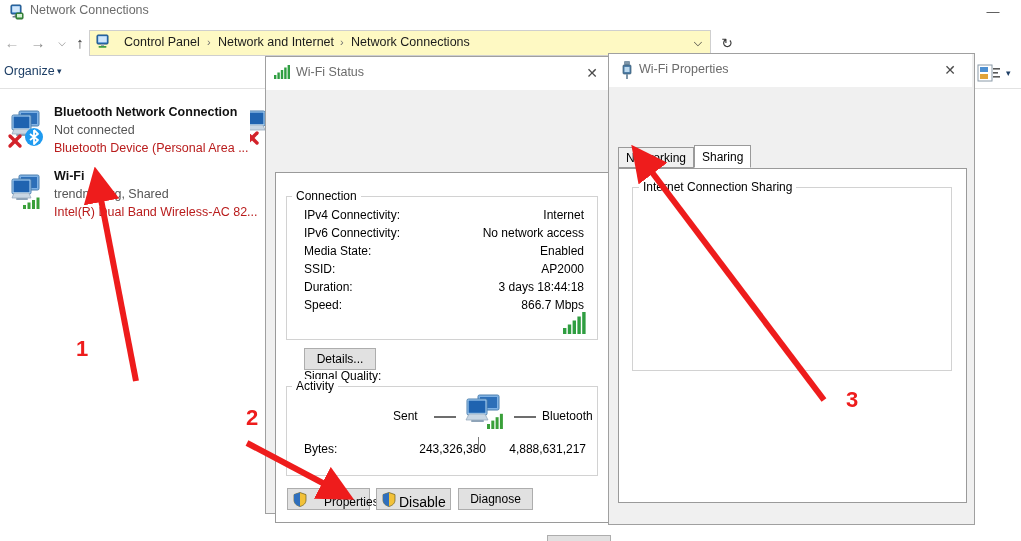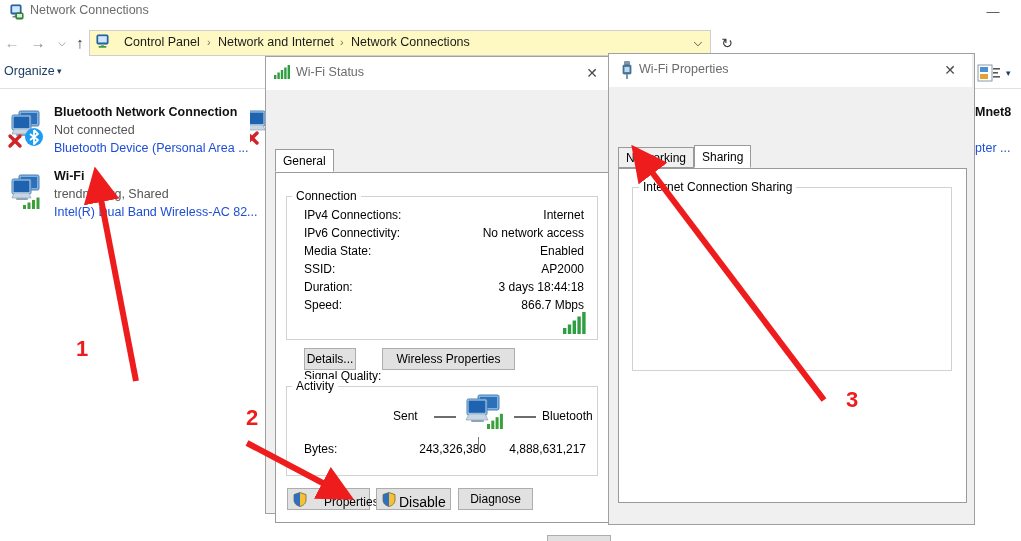--- a/index.html
+++ b/index.html
@@ -34,21 +34,21 @@
   #organize-btn{position:absolute;left:4px;top:4px;font-size:12.5px;color:#1e3f66;white-space:nowrap;}
   #organize-caret{position:absolute;left:57px;top:6px;font-size:9px;color:#1e3f66;}
   #viewmode-btn{position:absolute;left:977px;top:3px;width:24px;height:22px;}
   #viewmode-caret{position:absolute;left:1006px;top:8px;font-size:9px;color:#1e3f66;}
   
   #exp-content{position:absolute;left:0;top:89px;width:1021px;height:452px;background:#fff;}
   .conn-item{position:absolute;width:250px;height:62px;}
   .conn-icon{position:absolute;left:6px;top:4px;width:44px;height:40px;}
   .conn-name{position:absolute;left:54px;top:0px;font-size:12.5px;color:#111;font-weight:bold;white-space:nowrap;}
   .conn-sub1{position:absolute;left:54px;top:18px;font-size:12.5px;color:#555;white-space:nowrap;}
-  .conn-sub2{position:absolute;left:54px;top:36px;font-size:12.5px;color:#1d4ed8;white-space:nowrap;}
+  .conn-sub2{position:absolute;left:54px;top:36px;font-size:12.5px;color:#b91c1c;white-space:nowrap;}
   
   .dlg{position:absolute;background:#f0f0f0;border:1px solid #a0a0a0;box-shadow:0 0 0 0 rgba(0,0,0,0);}
   .dlg-title{position:absolute;left:0;top:0;height:32px;background:#fff;border-bottom:1px solid #fff;}
   .dlg-title-text{position:absolute;left:30px;top:8px;font-size:12.5px;color:#6b6b6b;white-space:nowrap;}
   .dlg-close{position:absolute;top:4px;width:40px;height:24px;text-align:center;line-height:24px;font-size:14px;color:#4b4b4b;}
   .tabstrip{position:absolute;height:22px;}
   .tab{position:absolute;top:0;height:21px;border:1px solid #9a9a9a;background:#f0f0f0;font-size:12px;color:#000;padding:0 7px;line-height:20px;box-sizing:border-box;white-space:nowrap;}
   .tab.active{background:#fff;border-bottom:1px solid #fff;height:23px;top:-2px;line-height:23px;z-index:3;}
   .tabpage{position:absolute;background:#fff;border:1px solid #9a9a9a;}
   .grp{position:absolute;border:1px solid #d2d2d2;}
@@ -172,24 +172,20 @@
         <rect x="-4" y="6" width="19" height="15" rx="1.5" fill="#9fcaf0" stroke="#4c7fae"></rect>
         <rect x="-2.4" y="7.6" width="15.8" height="11.4" fill="#1f63b0"></rect>
         <polygon points="-2,20 13,20 15,25 -4,25" fill="#c9d7e4" stroke="#8fa4b8" stroke-width="0.7"></polygon>
         <g stroke="#d3222a" stroke-width="3.4" stroke-linecap="round">
           <line x1="-3" y1="28" x2="7" y2="38"></line>
           <line x1="7" y1="28" x2="-3" y2="38"></line>
         </g>
       </svg>
     </div>
 
-    <div style="position:absolute;left:975px;top:16px;width:46px;height:62px;">
-      <span class="conn-name" style="left:0;top:0;">Mnet8</span>
-      <span class="conn-sub2" style="left:0;top:36px;">pter ...</span>
-    </div>
   </div>
 </div>
 
 <div class="dlg" id="dlg-status" style="left:265px;top:56px;width:350px;height:456px;">
 
   <div class="dlg-title" style="width:348px;">
     <span style="position:absolute;left:8px;top:8px;">
       <svg width="16" height="14" viewBox="0 0 16 14">
         <g fill="#2f9e41">
           <rect x="0" y="10" width="2.4" height="4"></rect>
@@ -197,29 +193,26 @@
           <rect x="6.8" y="5" width="2.4" height="9"></rect>
           <rect x="10.2" y="2.5" width="2.4" height="11.5"></rect>
           <rect x="13.6" y="0" width="2.4" height="14"></rect>
         </g>
       </svg>
     </span>
     <span class="dlg-title-text">Wi-Fi Status</span>
     <span class="dlg-close" style="right:2px;">✕</span>
   </div>
 
-  <div class="tabstrip" style="left:9px;top:94px;width:330px;">
-    <div class="tab active" style="left:0;">General</div>
-  </div>
   <div class="tabpage" style="left:9px;top:115px;width:332px;height:349px;"></div>
 
   <div class="grp" style="left:20px;top:139px;width:310px;height:142px;"></div>
   <span class="grp-label" style="left:26px;top:132px;">Connection</span>
 
-  <span class="lbl" style="left:38px;top:151px;">IPv4 Connections:</span>
+  <span class="lbl" style="left:38px;top:151px;">IPv4 Connectivity:</span>
   <span class="val" style="left:180px;top:151px;width:138px;">Internet</span>
 
   <span class="lbl" style="left:38px;top:169px;">IPv6 Connectivity:</span>
   <span class="val" style="left:180px;top:169px;width:138px;">No network access</span>
 
   <span class="lbl" style="left:38px;top:187px;">Media State:</span>
   <span class="val" style="left:180px;top:187px;width:138px;">Enabled</span>
 
   <span class="lbl" style="left:38px;top:205px;">SSID:</span>
   <span class="val" style="left:180px;top:205px;width:138px;text-align:right;">AP2000</span>
@@ -236,22 +229,21 @@
       <g fill="#2f9e41">
         <rect x="0" y="16" width="3.4" height="6"></rect>
         <rect x="4.8" y="12.5" width="3.4" height="9.5"></rect>
         <rect x="9.6" y="8.5" width="3.4" height="13.5"></rect>
         <rect x="14.4" y="4.5" width="3.4" height="17.5"></rect>
         <rect x="19.2" y="0" width="3.4" height="22"></rect>
       </g>
     </svg>
   </span>
 
-  <div class="btn" style="left:38px;top:291px;width:52px;height:22px;line-height:21px;">Details...</div>
-  <div class="btn" style="left:116px;top:291px;width:133px;height:22px;line-height:21px;">Wireless Properties</div>
+  <div class="btn" style="left:38px;top:291px;width:72px;height:22px;line-height:21px;">Details...</div>
 
   <div class="grp" style="left:20px;top:329px;width:310px;height:88px;"></div>
   <span class="grp-label" style="left:26px;top:322px;">Activity</span>
 
   <span class="lbl" style="left:127px;top:352px;">Sent</span>
   <div style="position:absolute;left:168px;top:359px;width:22px;height:2px;background:#6d6d6d;"></div>
   <span style="position:absolute;left:196px;top:337px;">
     <svg width="50" height="42" viewBox="0 0 50 42">
       <rect x="16" y="1" width="21" height="15" rx="1.5" fill="#7fb2e5" stroke="#4c7fae"></rect>
       <rect x="18" y="3" width="17" height="11" fill="#2d6fb8"></rect>

